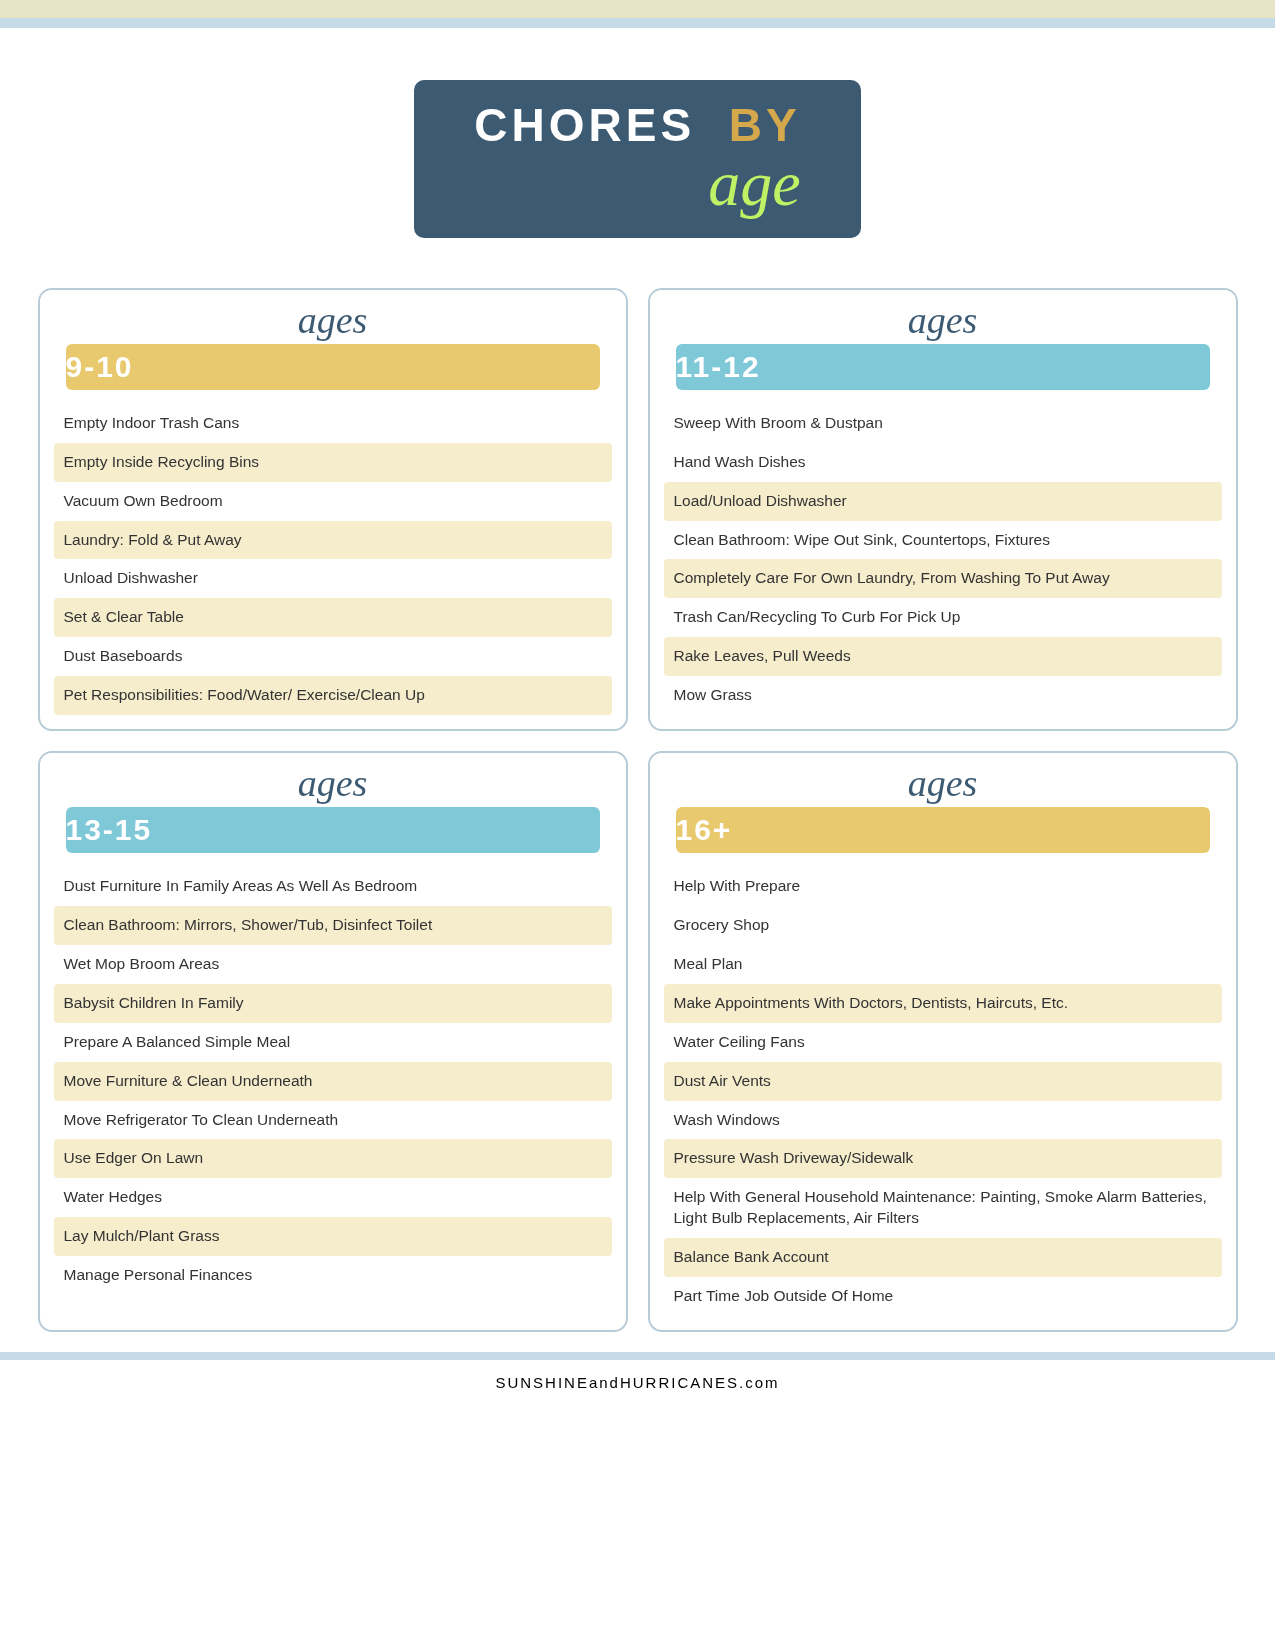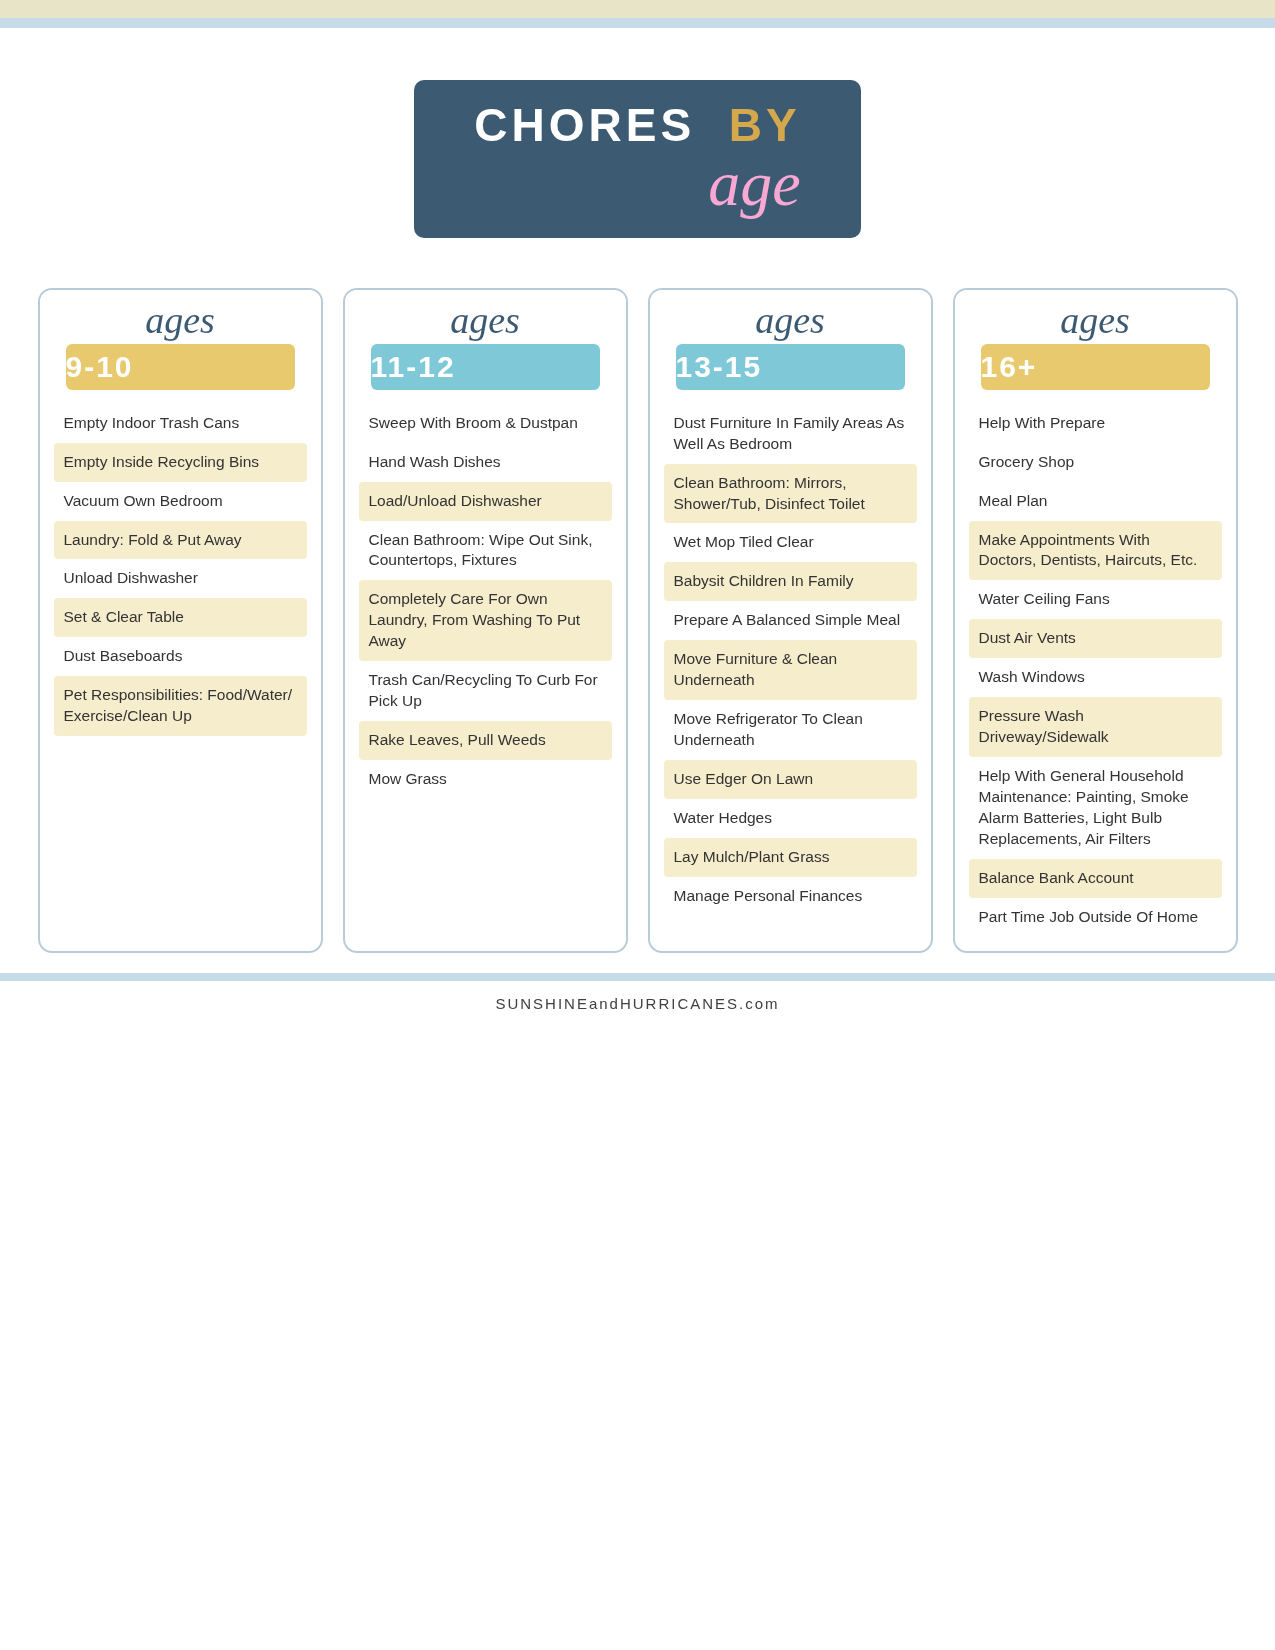--- a/index.html
+++ b/index.html
@@ -41,33 +41,33 @@
       color: #ffffff;
       letter-spacing: 4px;
       text-transform: uppercase;
       font-family: Arial, sans-serif;
     }
     .title-by {
       color: #d4a84b;
     }
     .title-age {
       font-size: 64px;
-      color: #f9a8d4;
+      color: #bef264;
       font-family: 'Brush Script MT', 'Comic Sans MS', cursive;
       font-style: italic;
       line-height: 1.0;
       display: block;
     }
 
     
     .main-content {
       width: 1200px;
       margin: 30px auto 20px auto;
       display: grid;
-      grid-template-columns: 1fr 1fr 1fr 1fr;
+      grid-template-columns: 1fr 1fr;
       gap: 20px;
     }
 
     
     .card {
       border: 2px solid #b8ccd8;
       border-radius: 14px;
       overflow: hidden;
       background: #ffffff;
     }
@@ -115,21 +115,21 @@
     }
 
     .chore-item.highlight {
       background: #f5edcc;
     }
 
     
     .footer {
       text-align: left;
       font-size: 15px;
-      color: #404040;
+      color: #000000;
       letter-spacing: 2px;
       margin: 10px 0 20px 0;
       font-family: Arial, sans-serif;
     }
 
     .footer-stripe {
       width: 100%;
       height: 8px;
       background: #c5dce8;
       margin-bottom: 4px;
@@ -186,21 +186,21 @@
       </div>
     </div>
     <div class="card">
       <div class="card-header">
         <span class="ages-script">ages</span>
         <div class="age-range-band band-blue">13-15</div>
       </div>
       <div class="chore-list">
         <div class="chore-item">Dust Furniture In Family Areas As Well As Bedroom</div>
         <div class="chore-item highlight">Clean Bathroom: Mirrors, Shower/Tub, Disinfect Toilet</div>
-        <div class="chore-item">Wet Mop Tiled Clear</div>
+        <div class="chore-item">Wet Mop Broom Areas</div>
         <div class="chore-item highlight">Babysit Children In Family</div>
         <div class="chore-item">Prepare A Balanced Simple Meal</div>
         <div class="chore-item highlight">Move Furniture &amp; Clean Underneath</div>
         <div class="chore-item">Move Refrigerator To Clean Underneath</div>
         <div class="chore-item highlight">Use Edger On Lawn</div>
         <div class="chore-item">Water Hedges</div>
         <div class="chore-item highlight">Lay Mulch/Plant Grass</div>
         <div class="chore-item">Manage Personal Finances</div>
       </div>
     </div>

